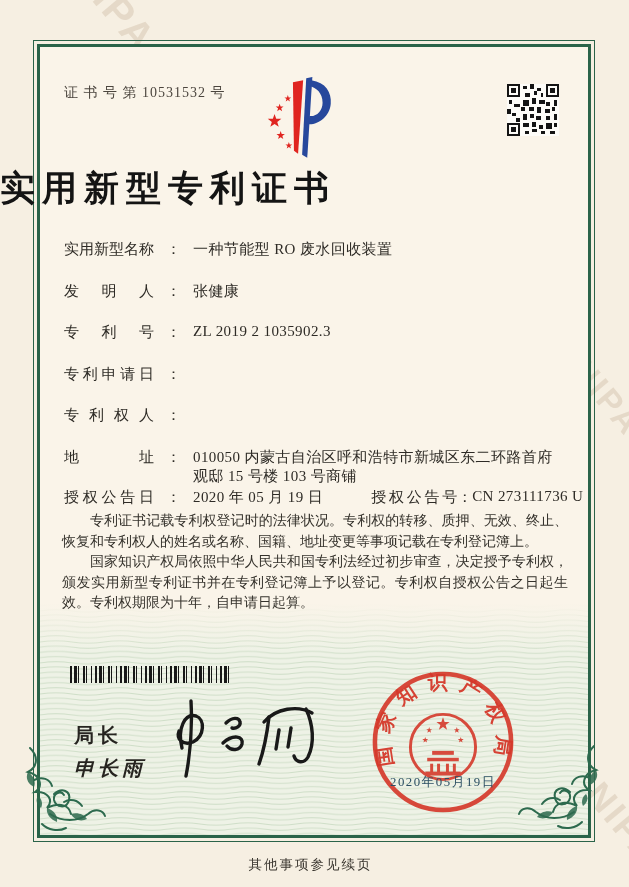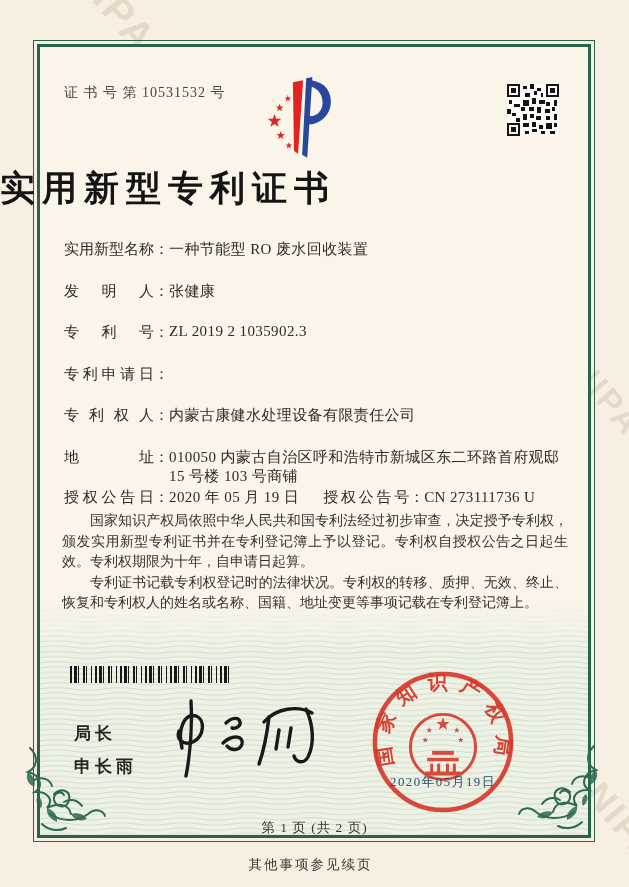--- a/index.html
+++ b/index.html
@@ -56,30 +56,30 @@
   .logo { position:absolute; left:260px; top:72px; width:72px; height:92px; }
   .qr   { position:absolute; left:507px; top:84px; width:52px; height:52px; background:#fdfcf8; }
 
   .title {
     position:absolute; left:0; right:0; top:165px; 
     font-size:35px; font-weight:700; color:#141414; letter-spacing:7px;
     font-family:"Liberation Serif","DejaVu Serif",serif;
   }
 
   .fields { position:absolute; left:64px; top:240px; width:500px; font-size:15px; color:#2e2b26; }
-  .frow { display:flex; align-items:flex-start; height:22px; margin-bottom:19.5px; white-space:nowrap; }
+  .frow { display:flex; align-items:flex-start; height:22px; margin-bottom:19.5px; white-space:nowrap;gap:12px; }
   .frow.addr { height:40px; margin-bottom:0; }
   .flabel {
     display:inline-block; width:90px; text-align:justify; text-align-last:justify;
     flex:0 0 90px;
   }
   .fcolon { flex:0 0 14px; }
   .fvalue { letter-spacing:.4px; }
   .addr .fvalue { white-space:normal; width:405px; line-height:19.5px; }
-  .grant-no { margin-left:24px; display:flex;align-items:center; }
+  .grant-no { margin-left:36px; display:flex; }
   .grant-no .flabel { width:86px; flex-basis:86px; }
 
   .paras {
     position:absolute; left:62px; top:511px; width:506px;
     font-size:14px; line-height:20.5px; color:#35322c;
     text-align:justify;
   }
   .paras p { text-indent:2em; }
 
   .barcode {
@@ -87,26 +87,26 @@
     background:repeating-linear-gradient(90deg,
       #181818 0 2px, transparent 2px 4px,
       #181818 4px 7px, transparent 7px 8px,
       #181818 8px 9px, transparent 9px 13px,
       #181818 13px 15px, transparent 15px 16px,
       #181818 16px 17px, transparent 17px 21px,
       #181818 21px 22px, transparent 22px 25px);
   }
 
   .sig-title, .sig-name {
-    position:absolute; left:74px; font-size:17px; font-weight:600;
+    position:absolute; left:74px; font-size:20px; font-weight:600;
     color:#262420; letter-spacing:4px;
     font-family:"Liberation Sans","DejaVu Sans",sans-serif;
   }
   .sig-title { top:722px; }
-  .sig-name  { top:755px; }
+  .sig-name  { top:755px;font-style:italic; }
 
   .signature { position:absolute; left:152px; top:690px; width:195px; height:108px; }
 
   .seal { position:absolute; left:369px; top:668px; width:148px; height:148px; z-index:3; }
 
   .page-info {
     position:absolute; left:0; right:0; top:819px; text-align:center;
     font-size:13.5px; color:#3a362f; letter-spacing:1px;
   }
   .continuation {
@@ -237,42 +237,41 @@
           <span class="fcolon">：</span>
         <span class="fvalue">ZL 2019 2 1035902.3</span>
       </div>
       <div class="frow">
         <span class="flabel">专利申请日</span>
           <span class="fcolon">：</span>
       </div>
       <div class="frow">
         <span class="flabel">专利权人</span>
           <span class="fcolon">：</span>
-        <span class="fvalue">内蒙古康健水处理设备有限责任公司</span>
       </div>
       <div class="frow addr">
         <span class="flabel">地址</span>
           <span class="fcolon">：</span>
         <span class="fvalue">010050 内蒙古自治区呼和浩特市新城区东二环路首府观邸 15 号楼 103 号商铺</span>
       </div>
       <div class="frow">
         <span class="flabel">授权公告日</span>
           <span class="fcolon">：</span>
         <span class="fvalue">2020 年 05 月 19 日</span>
         <span class="grant-no">
           <span class="flabel">授权公告号</span>
             <span class="fcolon">：</span>
           <span class="fvalue">CN 273111736 U</span>
         </span>
       </div>
     </div>
 
     <div class="paras">
+      <p>专利证书记载专利权登记时的法律状况。专利权的转移、质押、无效、终止、恢复和专利权人的姓名或名称、国籍、地址变更等事项记载在专利登记簿上。</p>
       <p>国家知识产权局依照中华人民共和国专利法经过初步审查，决定授予专利权，颁发实用新型专利证书并在专利登记簿上予以登记。专利权自授权公告之日起生效。专利权期限为十年，自申请日起算。</p>
-      <p>专利证书记载专利权登记时的法律状况。专利权的转移、质押、无效、终止、恢复和专利权人的姓名或名称、国籍、地址变更等事项记载在专利登记簿上。</p>
     </div>
 
     <div class="barcode"></div>
 
     <div class="sig-title">局长</div>
     <div class="sig-name">申长雨</div>
 
     <svg class="signature" viewBox="0 0 195 108">
       <g stroke="#191919" stroke-width="3.4" fill="none" stroke-linecap="round">
         <path d="M30,58 C25,38 33,23 44,26 C53,29 53,46 41,52 C31,56 24,49 27,41"></path>
@@ -311,21 +310,20 @@
             <rect x="69" y="97" width="3" height="9"></rect>
             <rect x="78" y="97" width="3" height="9"></rect>
             <rect x="85" y="97" width="3" height="9"></rect>
             <rect x="57" y="105" width="36" height="4"></rect>
           </g>
         </g>
         <text x="75" y="120" text-anchor="middle" font-size="13" letter-spacing="1.5" fill="#2b4f63" font-family="'Liberation Serif','DejaVu Serif',serif">2020年05月19日</text>
       </svg>
     </div>
 
-    <div class="page-info">第 1 页 (共 2 页)</div>
   </div>
 
   <svg class="corner corner-right" viewBox="0 0 92 96">
     <g stroke="#2d6a4e" stroke-width="2" fill="none" stroke-linecap="round">
       <path d="M82,6 C72,16 76,26 84,30 C72,33 68,44 77,50 C64,49 58,58 65,66 C52,60 43,63 41,72"></path>
       <path d="M58,52 C50,45 41,49 43,58 C45,67 56,66 58,58 C59,51 51,48 48,53"></path>
       <path d="M62,72 C50,80 34,80 24,72 C17,66 9,68 7,74"></path>
       <path d="M78,38 C70,34 62,37 60,44"></path>
       <path d="M30,64 C34,58 42,56 48,60"></path>
       <path d="M70,82 C64,88 54,90 46,86"></path>

